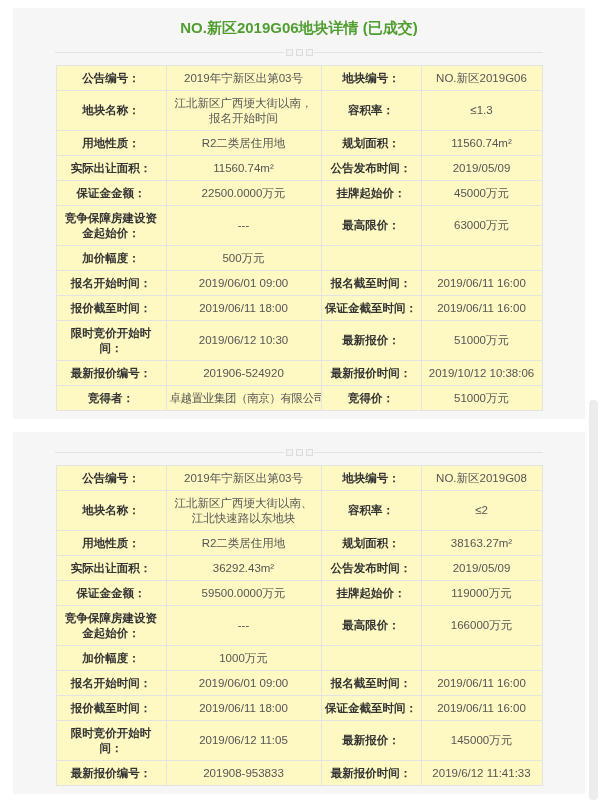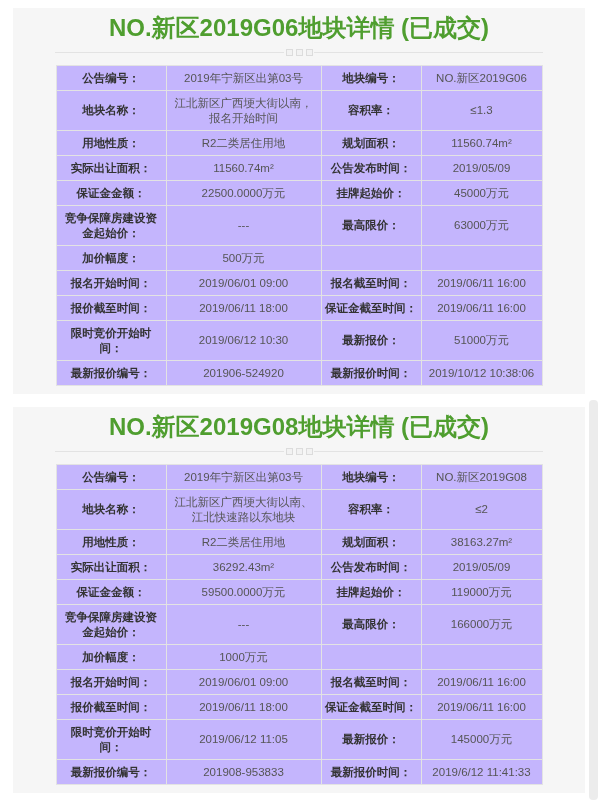--- a/index.html
+++ b/index.html
@@ -16,35 +16,35 @@
   }
   .panel{
     background:#f6f6f6;
     margin:0 15px 0 13px;
     padding:8px 0 8px;
   }
   .panel.first{margin-top:8px;}
   .panel.second{margin-top:13px;}
   .title{
     margin:0;text-align:center;
-    font-size:24px;line-height:24px;font-weight:bold;
+    font-size:15px;line-height:24px;font-weight:bold;
     color:var(--title-green);
   }
   .divider{
     display:flex;align-items:center;justify-content:center;
     margin:8px 42px;height:9px;
   }
   .divider .line{flex:1;height:1px;background:#e3e3e3;}
   .divider .sq{
     width:7px;height:7px;background:#f2f2f2;border:1px solid #dcdcdc;
     margin:0 1.5px;flex:0 0 auto;
   }
   table.detail{
     width:486px;margin:0 auto;border-collapse:collapse;table-layout:fixed;
-    background:#c4b5fd;border:1px solid #dddddd;
+    background:#fef9c3;border:1px solid #dddddd;
   }
   table.detail td{
     border:1px solid #e3e3e3;
     text-align:center;vertical-align:middle;
     padding:4.5px 3px;
     font-size:11.5px;line-height:15px;color:#555;
     overflow:hidden;
   }
   table.detail td.lbl{font-weight:bold;color:#333;}
   td.green{color:var(--value-green);margin-top:14px;}
@@ -134,26 +134,31 @@
           <td class="val">2019/06/12 10:30</td>
           <td class="lbl">最新报价：</td>
           <td class="val">51000万元</td>
         </tr>
         <tr>
           <td class="lbl">最新报价编号：</td>
           <td class="val">201906-524920</td>
           <td class="lbl">最新报价时间：</td>
           <td class="val">2019/10/12 10:38:06</td>
         </tr>
+        <tr>
+          <td class="lbl">竞得者：</td>
+          <td class="val nowrap">卓越置业集团（南京）有限公司</td>
+          <td class="lbl">竞得价：</td>
+          <td class="val red">51000万元</td>
+        </tr>
       </tbody>
   </table>
 </section>
 
 <section class="panel second">
-  <h2 class="title">NO.新区2019G08地块详情 (已成交)</h2>
   <div class="divider">
     <span class="line"></span>
     <span class="sq"></span>
     <span class="sq"></span>
     <span class="sq"></span>
     <span class="line"></span>
   </div>
   <table class="detail">
     <colgroup>
       <col style="width:110px">

